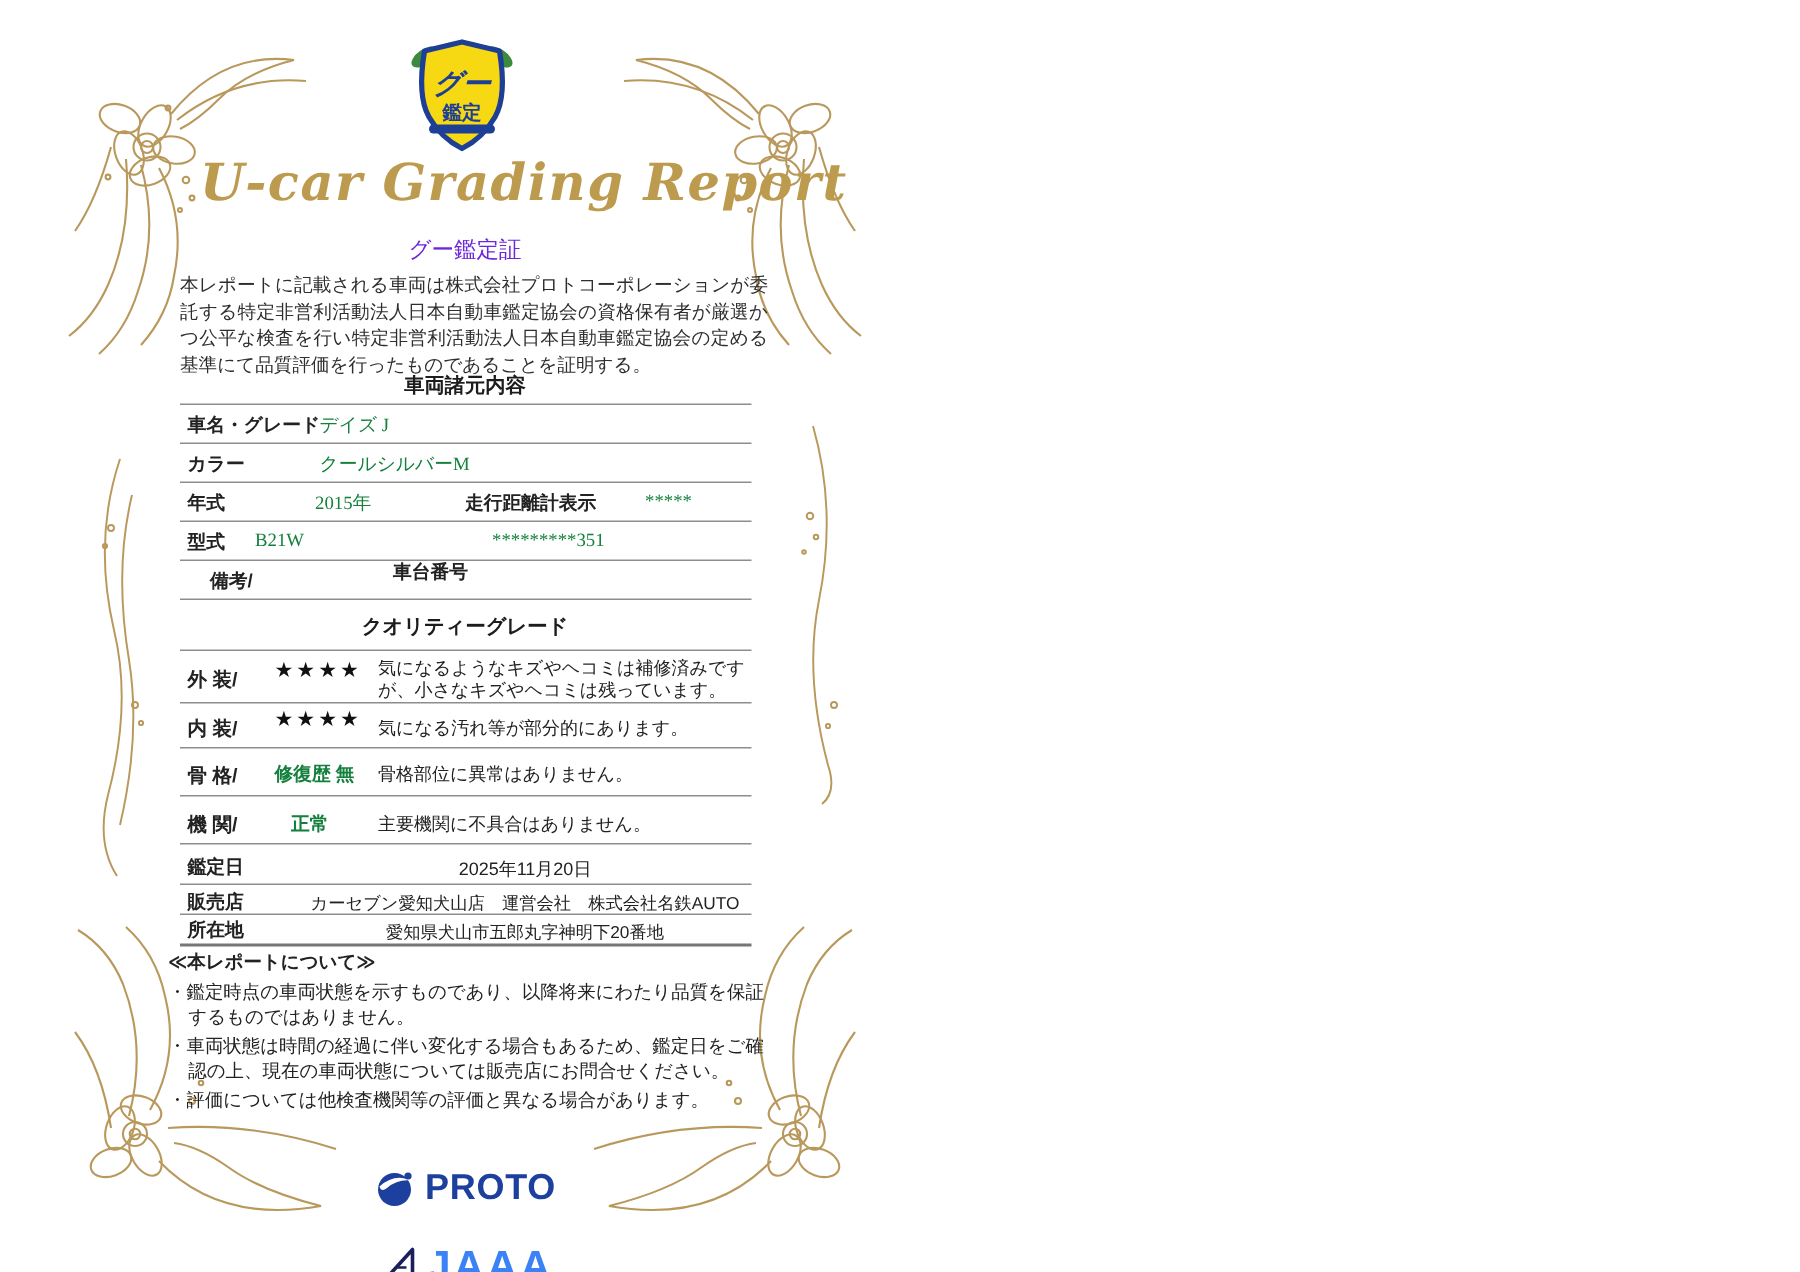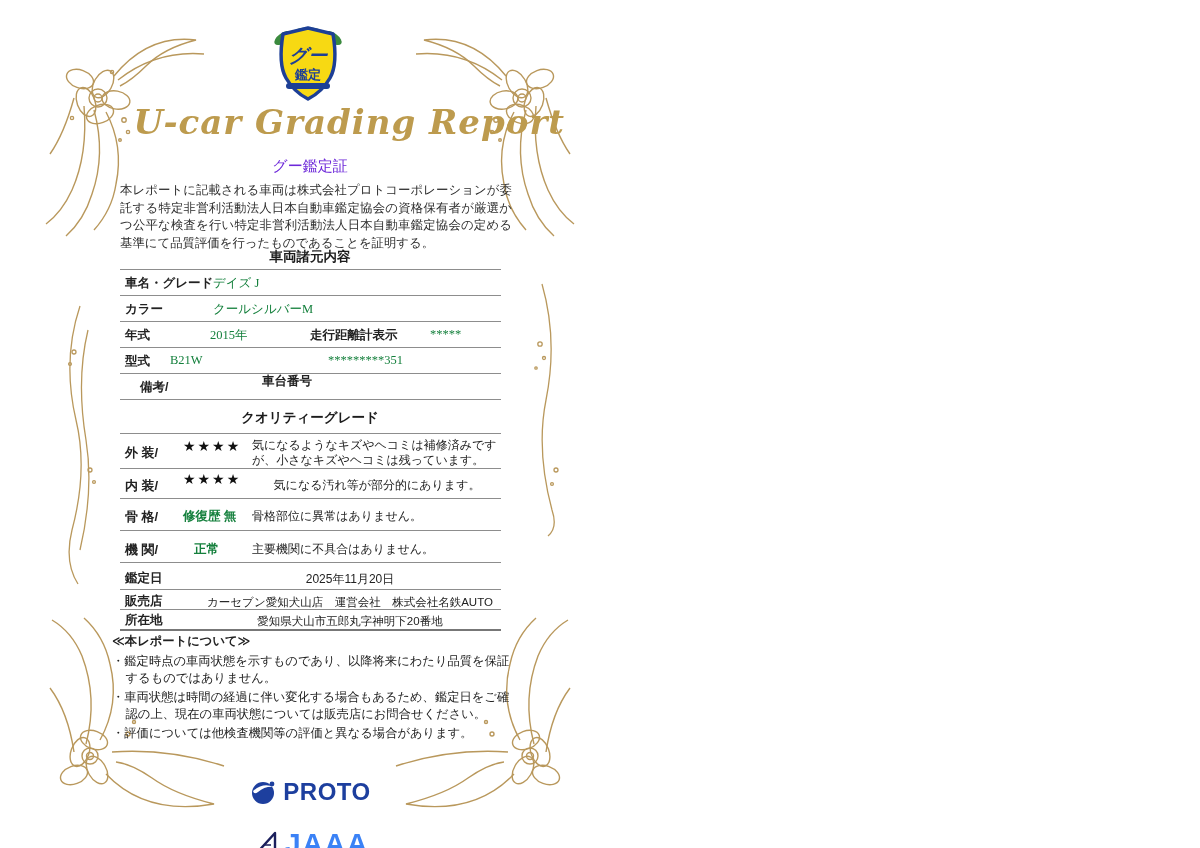--- a/index.html
+++ b/index.html
@@ -176,21 +176,21 @@
 
     <div class="sec-h" style="top:409px;">クオリティーグレード</div>
 
     <div class="hline" style="top:433px;"></div>
     <span class="lbl" style="left:125px;top:444px;font-size:13px;">外 装/</span>
     <span class="stars" style="left:183px;top:438px;">★★★★</span>
     <span class="desc" style="left:252px;top:438px;">気になるようなキズやヘコミは補修済みですが、小さなキズやヘコミは残っています。</span>
     <div class="hline" style="top:468px;"></div>
     <span class="lbl" style="left:125px;top:477px;font-size:13px;">内 装/</span>
     <span class="stars" style="left:183px;top:471px;">★★★★</span>
-    <span class="desc" style="left:252px;top:478px;text-align:center;">気になる汚れ等が部分的にあります。</span>
+    <span class="desc" style="left:252px;top:478px;">気になる汚れ等が部分的にあります。</span>
     <div class="hline" style="top:498px;"></div>
     <span class="lbl" style="left:125px;top:508px;font-size:13px;">骨 格/</span>
     <span class="val" style="left:183px;top:508px;font-weight:700;">修復歴 無</span>
     <span class="desc" style="left:252px;top:509px;">骨格部位に異常はありません。</span>
     <div class="hline" style="top:530px;"></div>
     <span class="lbl" style="left:125px;top:541px;font-size:13px;">機 関/</span>
     <span class="val" style="left:194px;top:541px;font-weight:700;text-align:center;">正常</span>
     <span class="desc" style="left:252px;top:542px;">主要機関に不具合はありません。</span>
     <div class="hline" style="top:562px;"></div>
 

